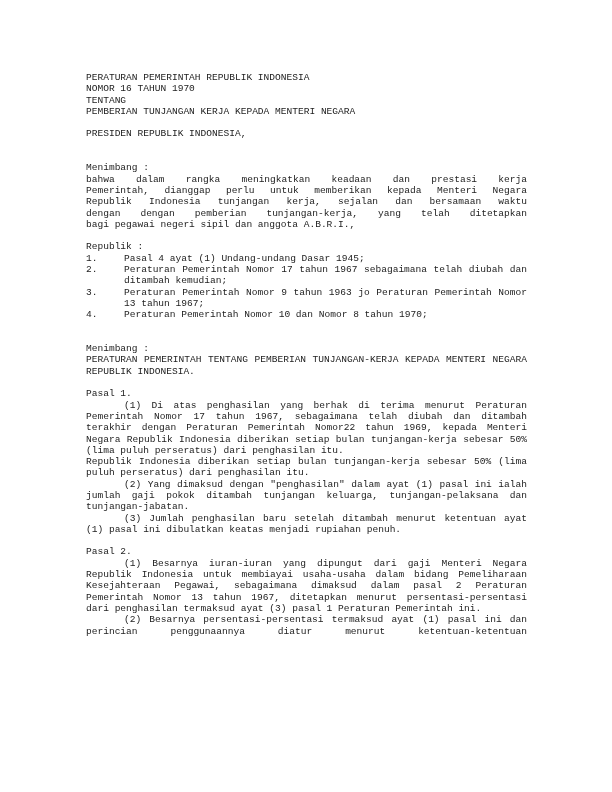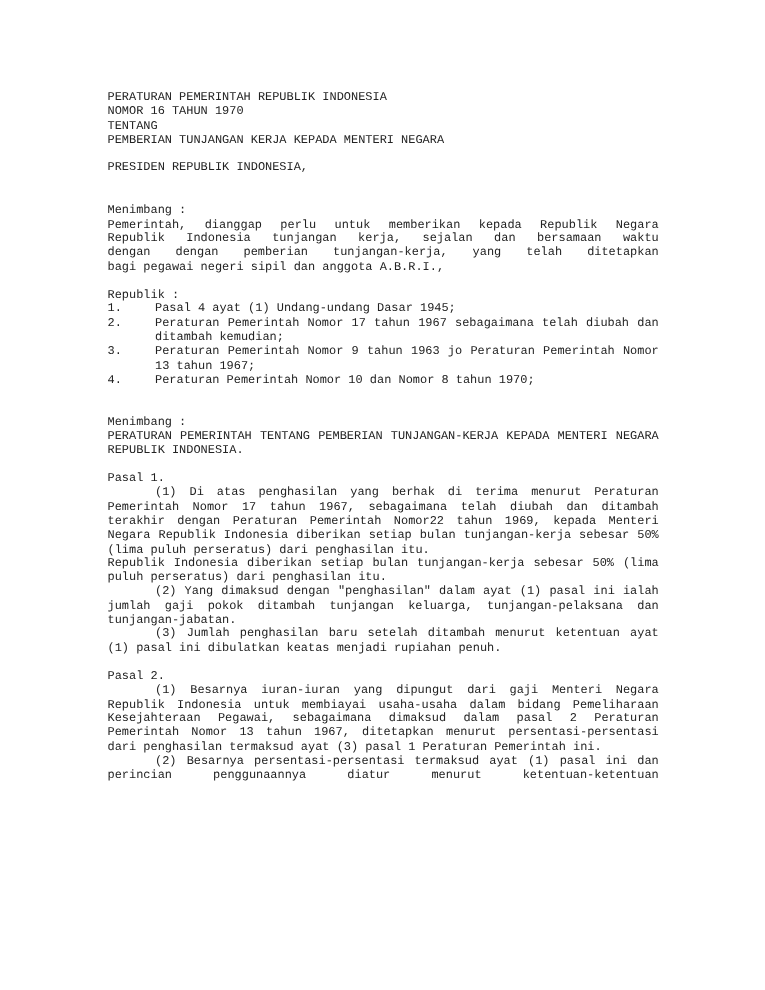--- a/index.html
+++ b/index.html
@@ -26,21 +26,22 @@
   <p class="c">PERATURAN PEMERINTAH REPUBLIK INDONESIA</p>
   <p class="c">NOMOR 16 TAHUN 1970</p>
   <p class="c">TENTANG</p>
   <p class="c">PEMBERIAN TUNJANGAN KERJA KEPADA MENTERI NEGARA</p>
   <div class="gap"></div>
   <p class="c">PRESIDEN REPUBLIK INDONESIA,</p>
   <div class="gap"></div>
   <div class="gap"></div>
 
   <p>Menimbang :</p>
-  <p class="jl">Pemerintah, dianggap perlu untuk memberikan kepada Republik Negara</p>
+  <p class="jl">bahwa dalam rangka meningkatkan keadaan dan prestasi kerja</p>
+  <p class="jl">Pemerintah, dianggap perlu untuk memberikan kepada Menteri Negara</p>
   <p class="jl">Republik Indonesia tunjangan kerja, sejalan dan bersamaan waktu</p>
   <p class="jl">dengan dengan pemberian tunjangan-kerja, yang telah ditetapkan</p>
   <p>bagi pegawai negeri sipil dan anggota A.B.R.I.,</p>
   <div class="gap"></div>
 
   <p>Republik :</p>
   <div class="item">
     <span class="n">1.</span>
     <span class="t j">Pasal 4 ayat (1) Undang-undang Dasar 1945;</span>
   </div>

